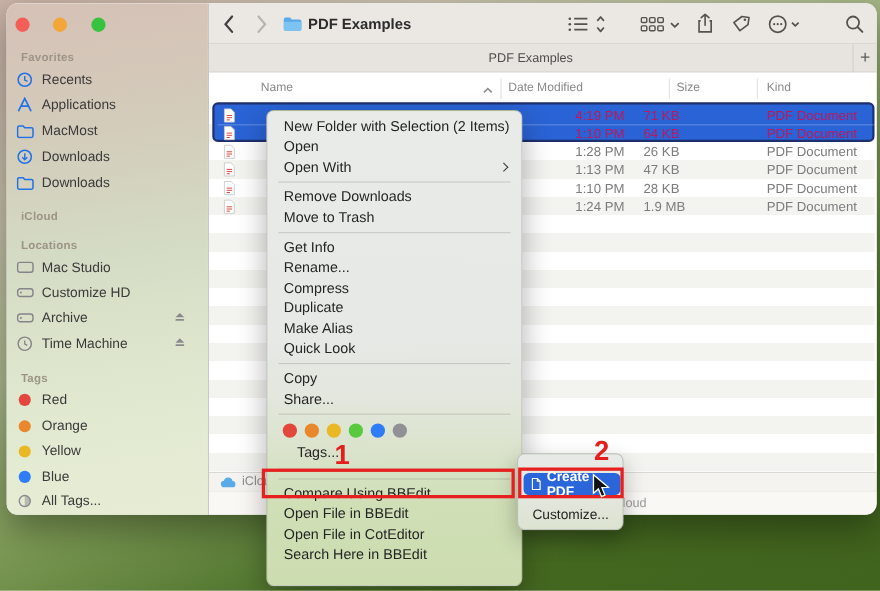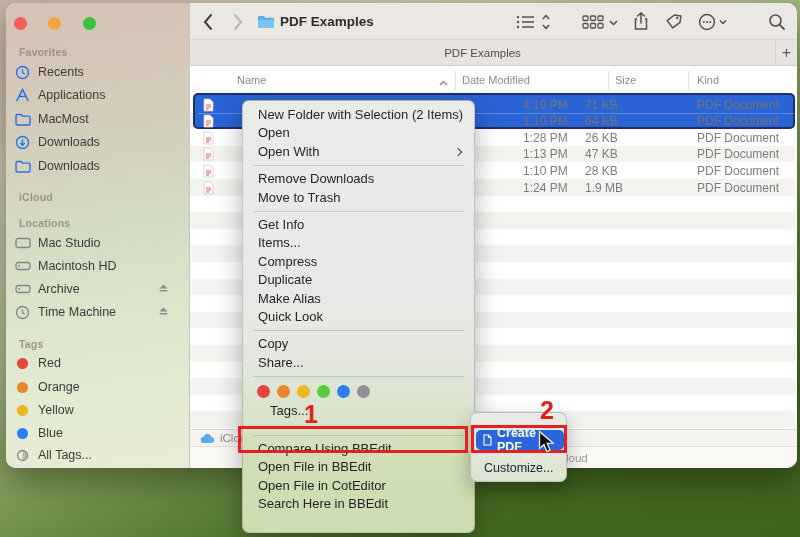--- a/index.html
+++ b/index.html
@@ -42,21 +42,21 @@
   .colhdr span { position:absolute; top:8px; }
   .vline { position:absolute; top:5px; height:19px; width:1px; background:#e4e2de; }
 
   
   .content { position:absolute; left:184px; top:89px; width:607px; height:337px; background:#fff; }
   .stripes { position:absolute; left:0; top:4px; width:605px; height:333px;
              background:repeating-linear-gradient(180deg,#ffffff 0 16.6px,#f3f3f0 16.6px 33.2px); }
   .selbox { position:absolute; left:3px; top:1px; width:602px; height:36px; background:#2a63d5;
             border:2px solid #1e2f6d; border-radius:5px; }
   .row { position:absolute; left:0; width:605px; height:16px; display:flex; align-items:center; font-size:12px; color:#7c7c7c; }
-  .row.sel { color:#737373;padding-left:12px; }
+  .row.sel { color:#be185d;padding-left:12px; }
   .row .fic { position:absolute; left:13px; top:1px; }
   .row .d { position:absolute; left:333px; }
   .row .s { position:absolute; left:395px; width:90px; }
   .row .k { position:absolute; left:507px; }
   .seldiv { position:absolute; left:3px; top:17.6px; width:598px; height:1px; background:rgba(255,255,255,.25); }
 
   
   .status1 { position:absolute; left:184px; top:426px; width:607px; height:17px; background:#f5f3f0;
              border-top:1px solid #dad8d4; display:flex; align-items:center; font-size:11.5px; color:#8b8b8b; }
   .status2 { position:absolute; left:184px; top:443px; width:607px; height:22px; background:#f9f8f5;
@@ -160,21 +160,21 @@
         </span>
       <span>Mac Studio</span>
     </div>
     <div class="side-item" style="top:253px">
       <span class="ic">
           <svg width="16" height="12" viewBox="0 0 16 12">
             <rect x="1" y="2.5" width="14" height="7" rx="2.4" fill="none" stroke="#84848a" stroke-width="1.3"></rect>
             <circle cx="4" cy="6" r="0.9" fill="#84848a"></circle>
           </svg>
         </span>
-      <span>Macintosh HD</span>
+      <span>Customize HD</span>
     </div>
     <div class="side-item" style="top:276px">
       <span class="ic">
           <svg width="16" height="12" viewBox="0 0 16 12">
             <rect x="1" y="2.5" width="14" height="7" rx="2.4" fill="none" stroke="#84848a" stroke-width="1.3"></rect>
             <circle cx="4" cy="6" r="0.9" fill="#84848a"></circle>
           </svg>
         </span>
       <span>Archive</span>
       <span class="ej"><svg width="11" height="10" viewBox="0 0 11 10">
@@ -401,21 +401,21 @@
   <div class="mi"><span>Open With</span><i class="chev"></i></div>
   <div class="sep">
       <i></i>
     </div>
   <div class="mi">Remove Downloads</div>
   <div class="mi">Move to Trash</div>
   <div class="sep">
       <i></i>
     </div>
   <div class="mi">Get Info</div>
-  <div class="mi">Items...</div>
+  <div class="mi">Rename...</div>
   <div class="mi">Compress</div>
   <div class="mi">Duplicate</div>
   <div class="mi">Make Alias</div>
   <div class="mi">Quick Look</div>
   <div class="sep">
       <i></i>
     </div>
   <div class="mi">Copy</div>
   <div class="mi">Share...</div>
   <div class="sep">

